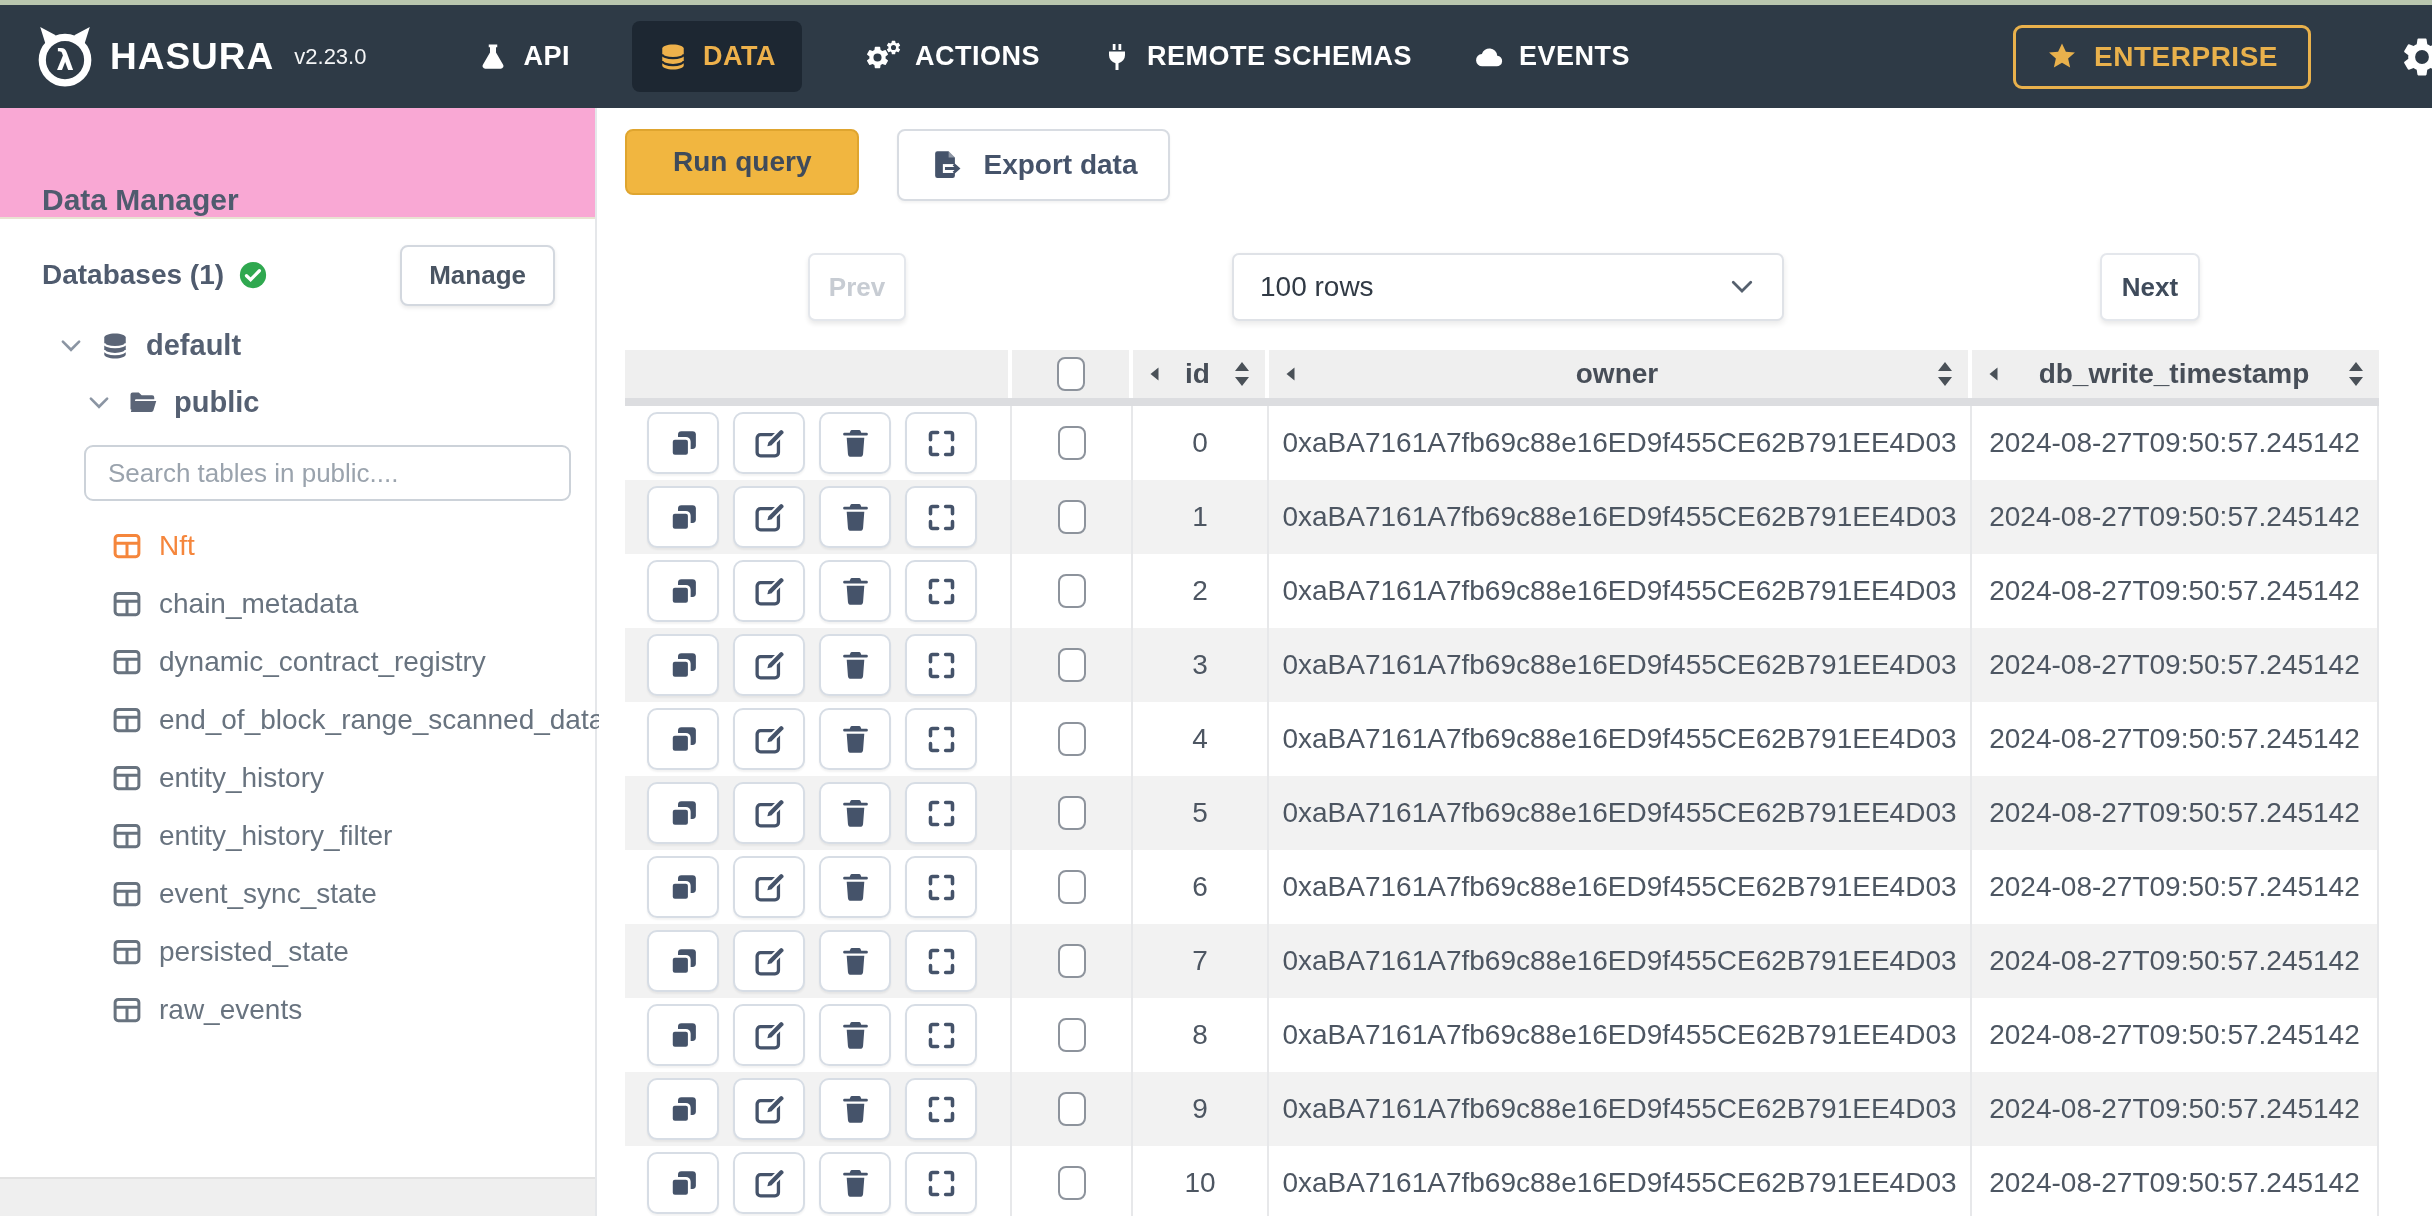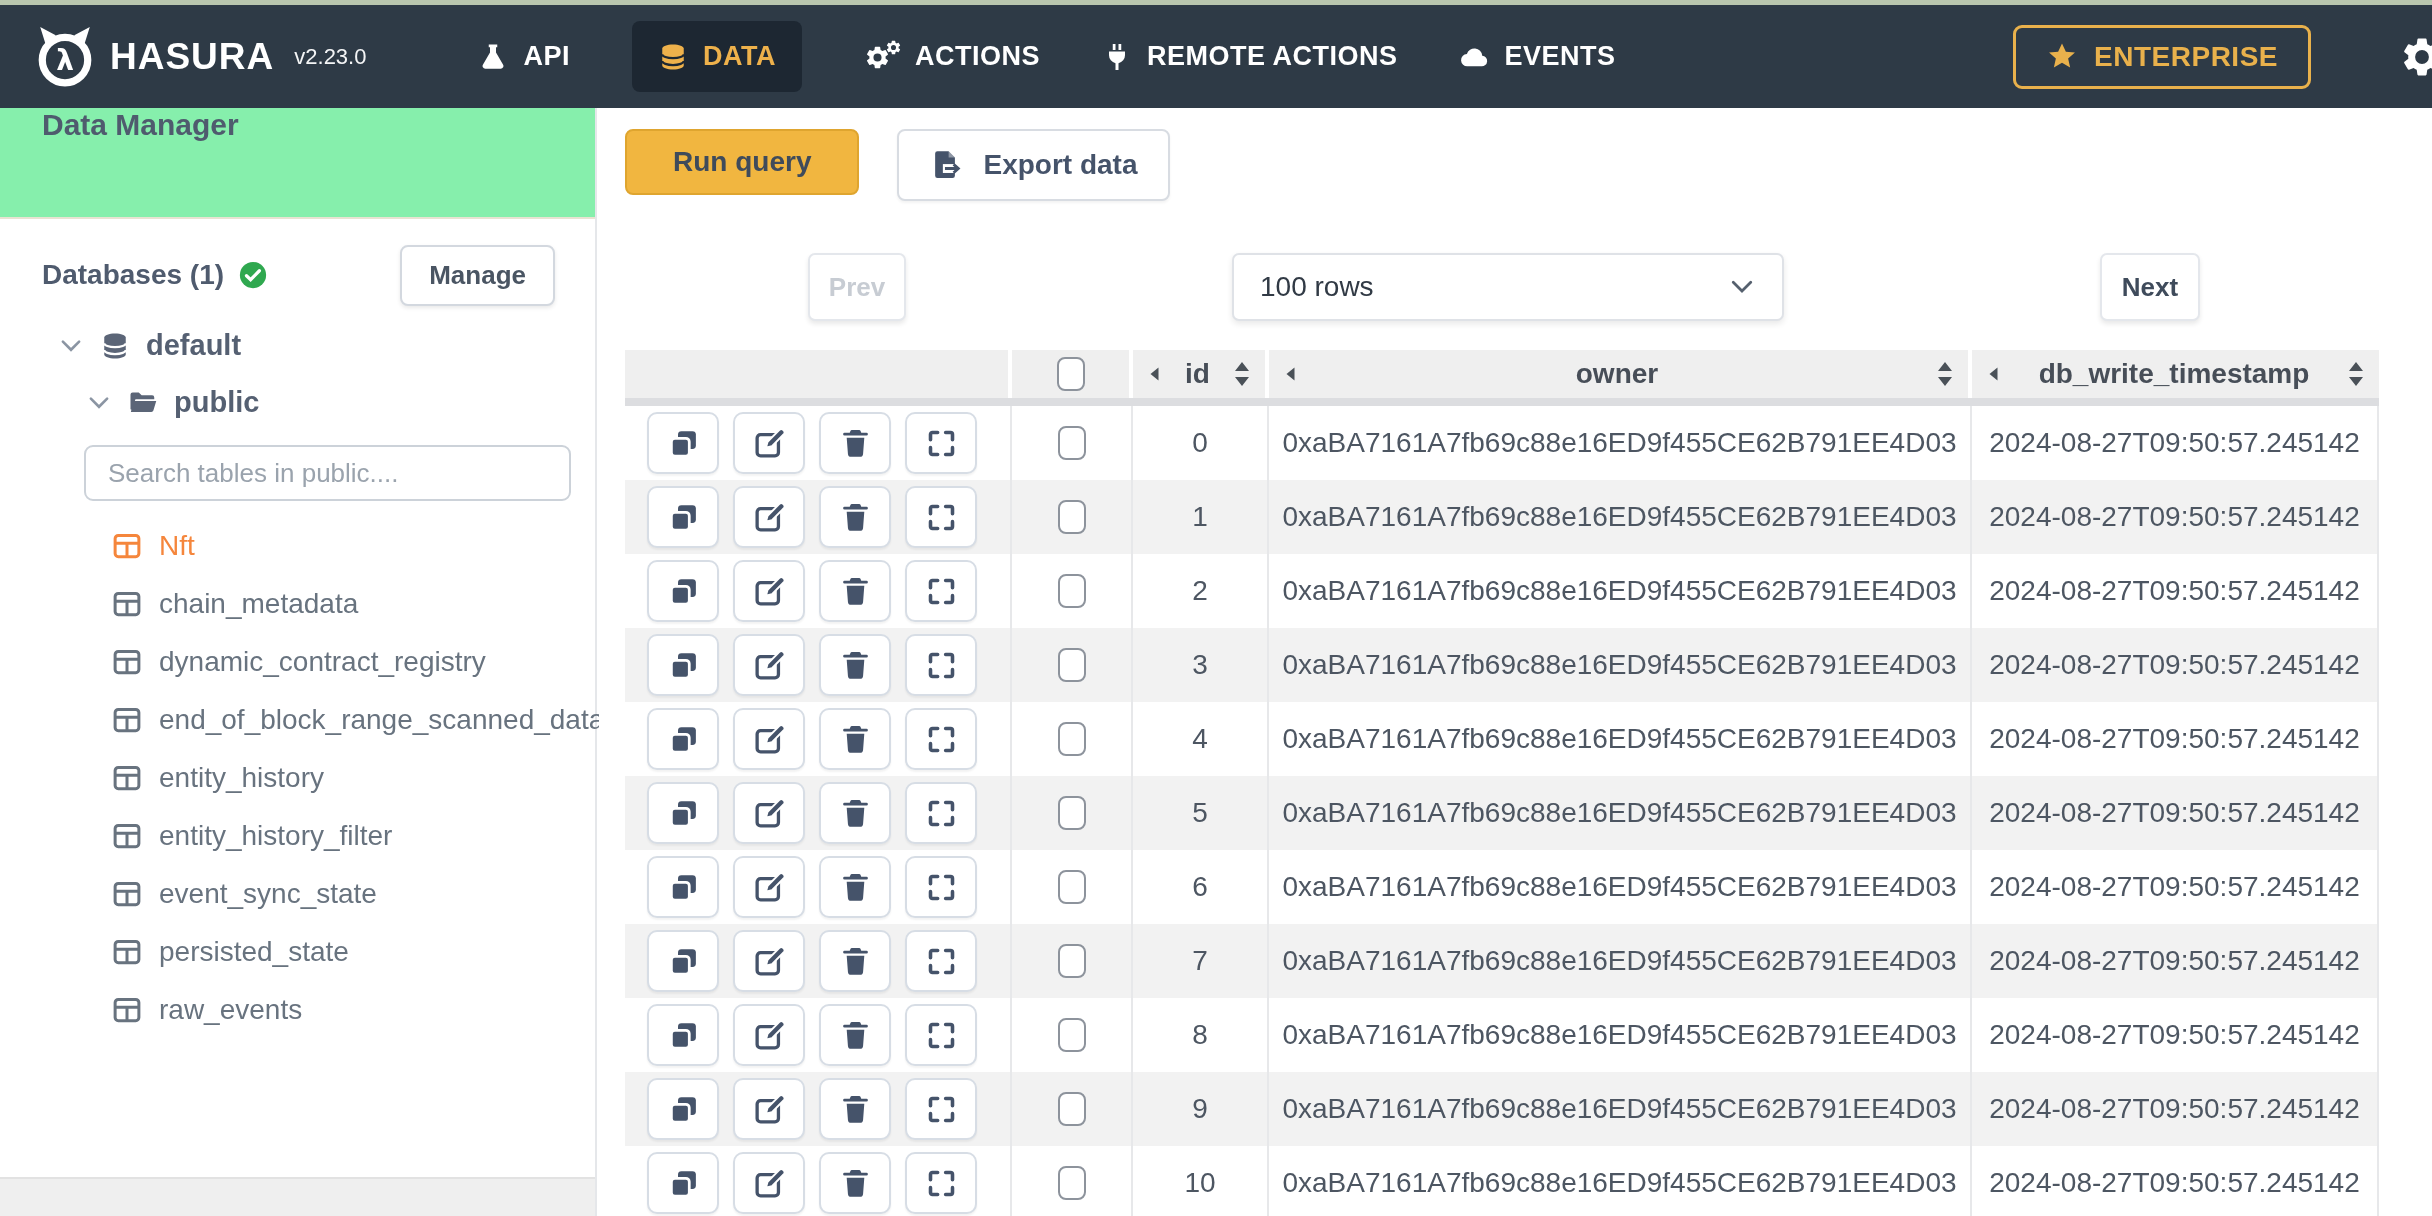--- a/index.html
+++ b/index.html
@@ -26,22 +26,22 @@
   .enterprise { display:flex; align-items:flex-end; gap:16px; border:3px solid #e9b14c; color:#e9b14c;
     font-weight:bold; font-size:28px; letter-spacing:.5px; padding:13px 30px; border-radius:9px;
     margin-right:121px; background:transparent; cursor:pointer; }
   .enterprise .star { width:32px; height:32px; color:#e9b14c; }
   .settings-gear { position:absolute; right:-13px; top:50%; transform:translateY(-50%);
     width:46px; height:46px; color:#fff; cursor:pointer; }
 
   
   .sidebar { position:absolute; top:108px; left:0; width:597px; bottom:0; background:#fff;
     border-right:2px solid #e5e7ea; --db-gap:#fff; }
-  .dm-header { height:111px; background:#86efac; border-bottom:2px solid #e9e3d2;
-    display:flex; align-items:flex-start; padding-left:42px;
+  .dm-header { height:111px; background:#f9a8d4; border-bottom:2px solid #e9e3d2;
+    display:flex; align-items:flex-end; padding-left:42px;
     font-size:30px; font-weight:bold; color:#4f5b6e; }
   .db-row { display:flex; align-items:center; margin:24px 40px 0 42px; height:64px; }
   .db-label { font-size:28px; font-weight:bold; color:#4f5b6e; display:flex; align-items:center; gap:14px; }
   .db-label .chk { width:30px; height:30px; }
   .manage-btn { margin-left:auto; font-size:26px; font-weight:bold; color:#4a5563; background:#fff;
     border:2px solid #d3d8df; border-radius:8px; padding:13px 27px; cursor:pointer;
     box-shadow:0 2px 4px rgba(0,0,0,.09); font-family:inherit; }
   .tree-row { display:flex; align-items:center; gap:16px; color:#556072; font-size:29px; font-weight:bold; }
   .tree-row .chev { width:26px; height:26px; color:#8b95a3; flex:none; }
   .tree-row .ticon { width:30px; height:30px; color:#5b6577; flex:none; }
@@ -209,21 +209,21 @@
         <svg class="g-small" viewBox="0 0 24 24">
             <use href="#i-gear"></use>
           </svg>
       </span>
       <span>ACTIONS</span>
     </div>
     <div class="nav-item">
       <svg class="nicon" viewBox="0 0 24 24">
           <use href="#i-plug"></use>
         </svg>
-      <span>REMOTE ACTIONS</span>
+      <span>REMOTE SCHEMAS</span>
     </div>
     <div class="nav-item">
       <svg class="nicon" viewBox="0 0 24 24">
           <use href="#i-cloud"></use>
         </svg>
       <span>EVENTS</span>
     </div>
   </div>
 
   <div class="nav-right">

